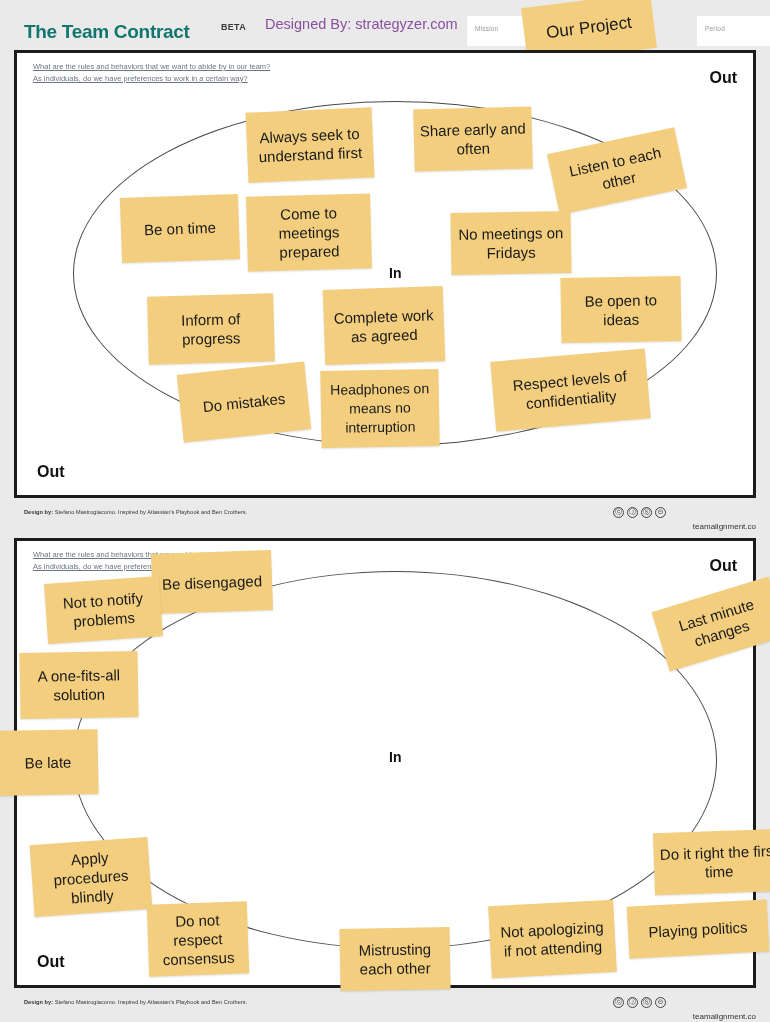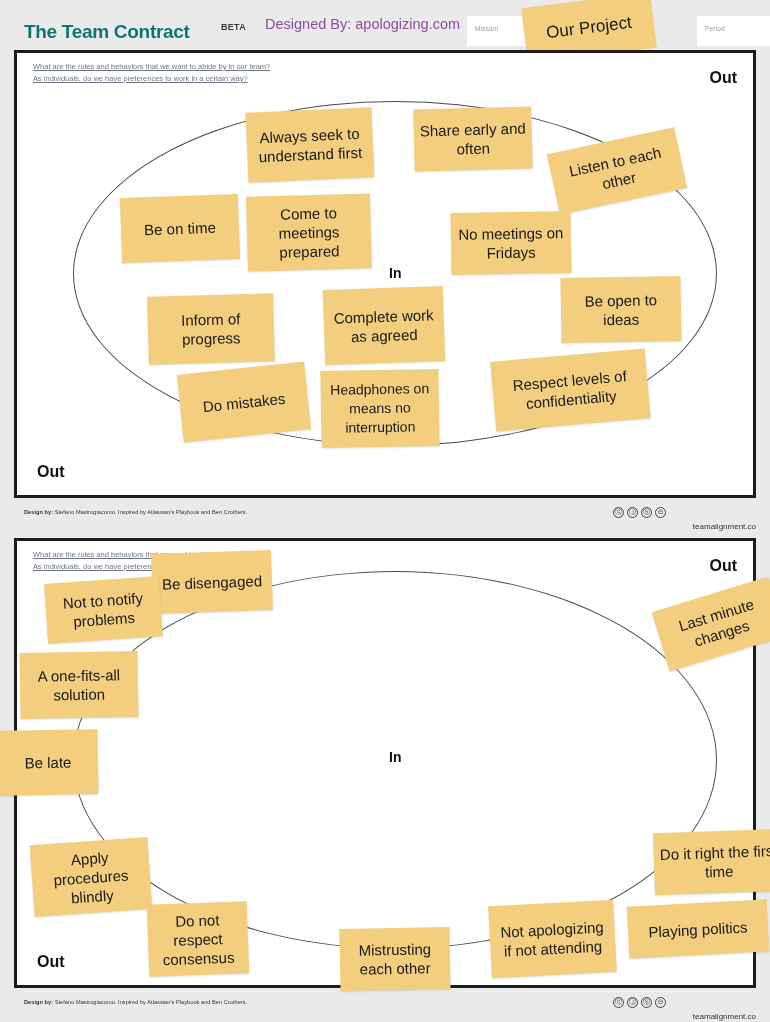--- a/index.html
+++ b/index.html
@@ -112,21 +112,21 @@
   }
 </style>
 </head>
 <body>
 
 <div class="page">
 
   <div class="header">
     <div class="title">The Team Contract</div>
     <div class="beta">BETA</div>
-    <div class="designed-by">Designed By: apologizing.com</div>
+    <div class="designed-by">Designed By: strategyzer.com</div>
 
     <div class="field field-mission">
       <span class="field-label">Mission</span>
     </div>
     <div class="field field-period">
       <span class="field-label">Period</span>
     </div>
 
     <div class="note-project" style="left:524px; top:0px; width:130px; height:56px; transform:rotate(-7deg);">Our Project</div>
   </div>

